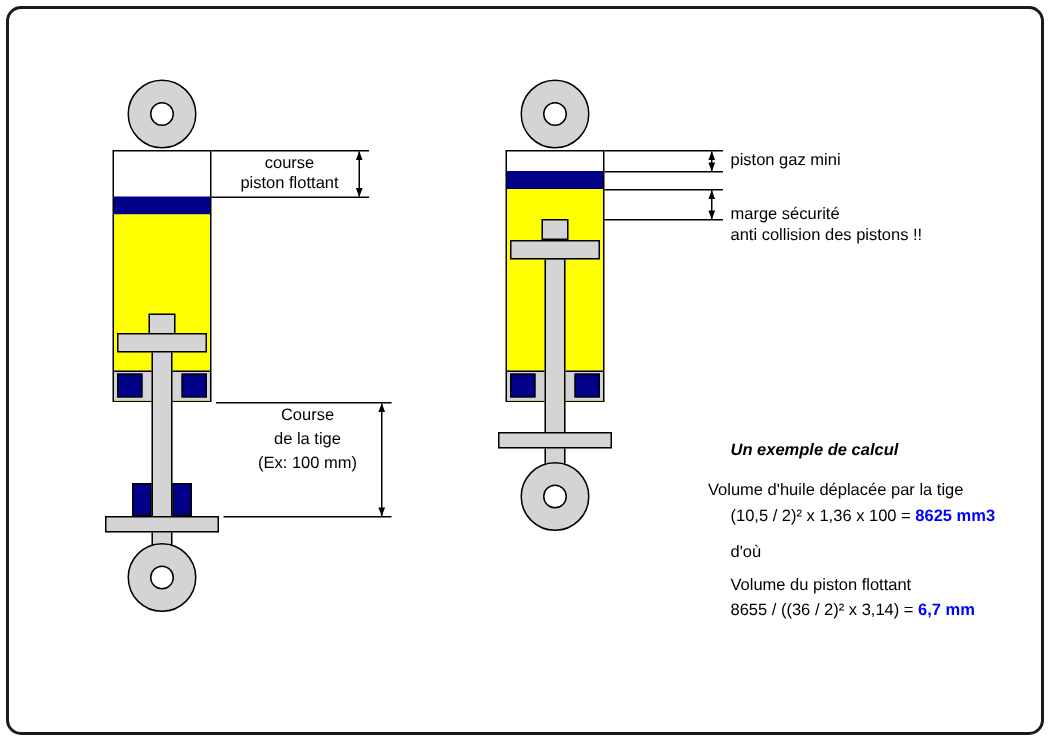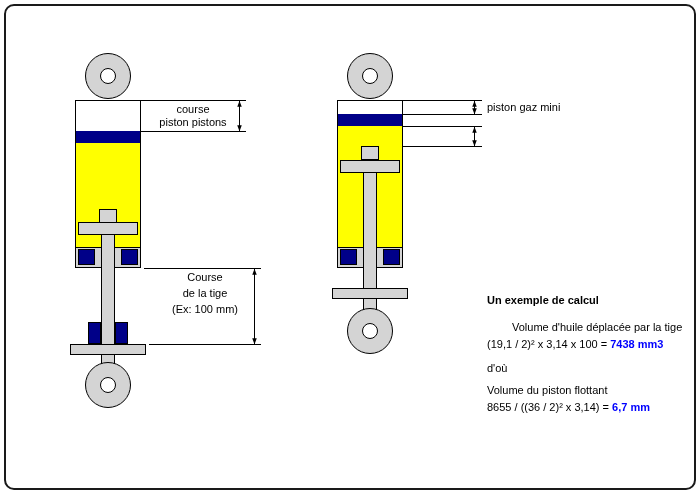--- a/index.html
+++ b/index.html
@@ -13,21 +13,21 @@
   .part { position:absolute; border:1px solid #000; }
   .eyelet { border-radius:50%; }
   .gray   { background:var(--metal_gray); }
   .gray2  { background:var(--metal_gray); border-top:1px solid #000; }
   .white  { background:#ffffff; }
   .navy   { background:var(--piston_navy); }
   .yellow { background:var(--oil_yellow); }
   .dims { position:absolute; left:0; top:0; }
   .label { position:absolute; font-size:11px; line-height:13px; color:#000; white-space:nowrap; }
   .center { text-align:center; white-space:normal; }
-  .bold { font-weight:bold; }
+  .bold { font-weight:bold;font-style:italic; }
   .result { color:var(--result_blue); font-weight:bold; }
 </style>
 </head>
 <body>
 
 <div class="canvas">
   <div class="frame"></div>
 
   <div class="group">
     <div class="part eyelet gray" style="left:85px;top:53px;width:46px;height:46px"></div>
@@ -88,33 +88,37 @@
     </g>
     <g stroke="#000" stroke-width="1">
       <line x1="403" y1="126.5" x2="482" y2="126.5"></line>
       <line x1="403" y1="146.5" x2="482" y2="146.5"></line>
       <line x1="474.5" y1="127" x2="474.5" y2="146" marker-start="url(#arr)" marker-end="url(#arr)"></line>
     </g>
   </svg>
 
   <div class="label center" style="left:150px;top:103px;width:86px">
     <div>course</div>
-    <div>piston pistons</div>
+    <div>piston flottant</div>
   </div>
 
   <div class="label center" style="left:162px;top:269px;width:86px;line-height:16px">
     <div>Course</div>
     <div>de la tige</div>
     <div>(Ex: 100 mm)</div>
   </div>
 
   <div class="label" style="left:487px;top:101px">piston gaz mini</div>
 
+  <div class="label" style="left:487px;top:136px;line-height:14px">
+    <div>marge sécurité</div>
+    <div>anti collision des pistons !!</div>
+  </div>
 
   <div class="group">
     <div class="label bold" style="left:487px;top:294px">Un exemple de calcul</div>
-    <div class="label" style="left:512px;top:321px">Volume d'huile déplacée par la tige</div>
-    <div class="label" style="left:487px;top:338px"><span>(19,1 / 2)² x 3,14 x 100 = </span><span class="result">7438 mm3</span></div>
+    <div class="label" style="left:472px;top:321px">Volume d'huile déplacée par la tige</div>
+    <div class="label" style="left:487px;top:338px"><span>(10,5 / 2)² x 1,36 x 100 = </span><span class="result">8625 mm3</span></div>
     <div class="label" style="left:487px;top:362px">d'où</div>
     <div class="label" style="left:487px;top:384px">Volume du piston flottant</div>
     <div class="label" style="left:487px;top:401px"><span>8655 / ((36 / 2)² x 3,14) = </span><span class="result">6,7 mm</span></div>
   </div>
 </div>
 
 </body></html>

